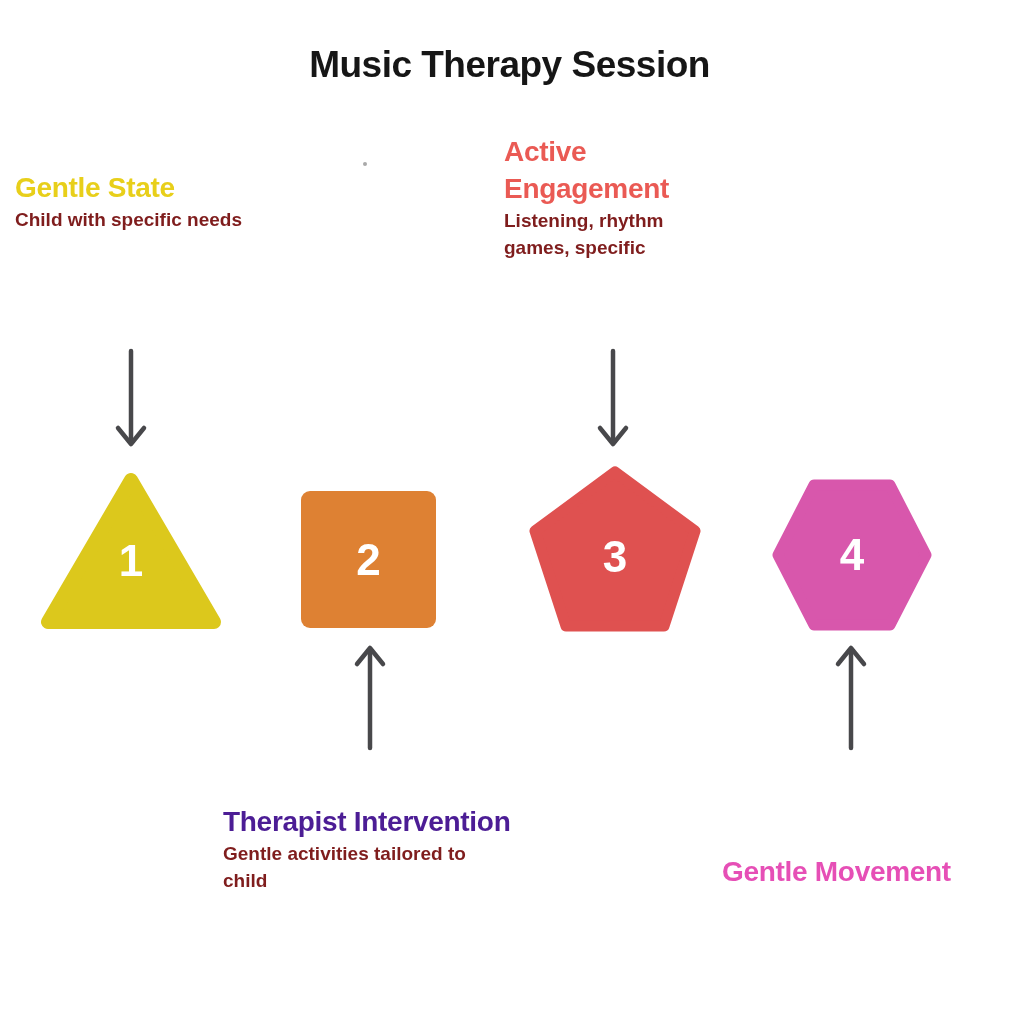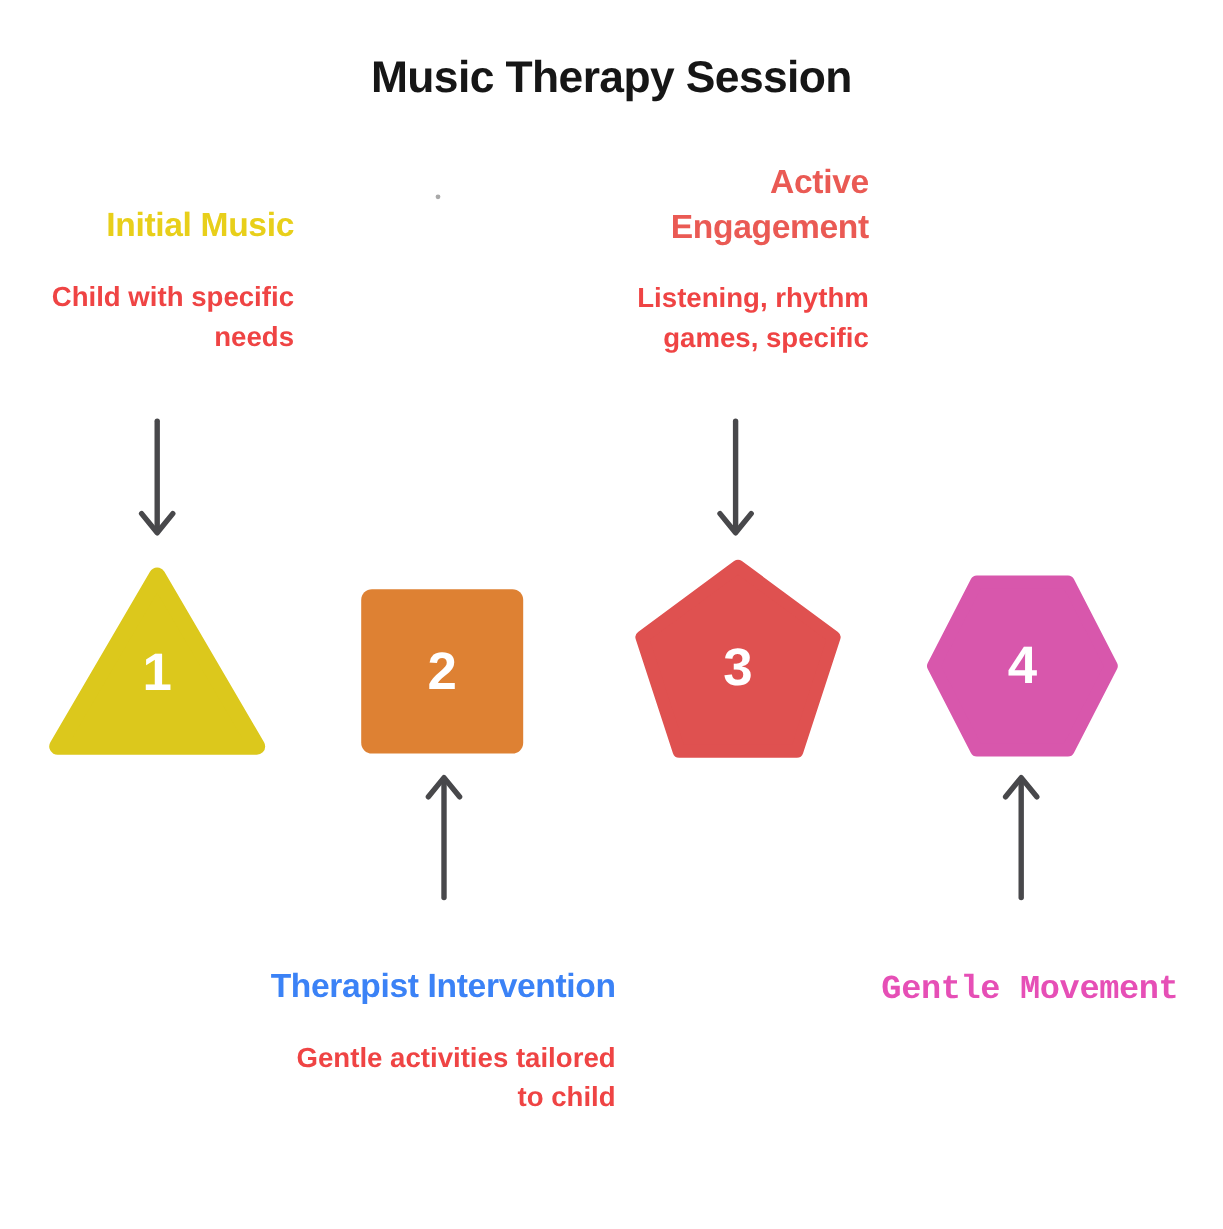--- a/index.html
+++ b/index.html
@@ -9,38 +9,37 @@
     background:#ffffff;
     font-family:"Liberation Sans","DejaVu Sans",sans-serif;
     overflow:hidden;
   }
   .title{
     position:absolute;left:0;top:44px;width:1019px;
     text-align:center;
     font-size:37px;font-weight:700;letter-spacing:-0.5px;
     color:#161616;
   }
-  .label-group{position:absolute;text-align:right;}
+  .label-group{position:absolute;text-align:left;}
   .label-heading{
     font-size:28px;font-weight:700;line-height:1.32;letter-spacing:-0.3px;
   }
   .label-desc{
-    margin-top:24px;
-    font-size:23px;font-weight:700;line-height:1.42;
-    color:#ef4444;
+    font-size:19px;font-weight:700;line-height:1.42;
+    color:#7f1d1d;
   }
   .hl-yellow{color:#e8cf1a;}
-  .hl-orange{color:#3b82f6;}
+  .hl-orange{color:#4c1d95;}
   .hl-red{color:#ea5a54;}
   .hl-pink{color:#e64fb6;}
 
   .group-initial{left:15px;top:170px;width:230px;}
   .group-active{left:504px;top:134px;width:220px;}
   .group-therapist{left:223px;top:804px;width:290px;}
-  .group-gentle{left:722px;top:808px;width:260px;font-family:Liberation Mono, monospace;}
+  .group-gentle{left:722px;top:854px;width:260px;}
 
   .arrow{position:absolute;}
   .arrow-down-1{left:111px;top:348px;}
   .arrow-down-2{left:593px;top:348px;}
   .arrow-up-1{left:350px;top:642px;}
   .arrow-up-2{left:831px;top:642px;}
 
   .shape-box{
     position:absolute;
     display:flex;align-items:center;justify-content:center;
@@ -67,21 +66,21 @@
 </head>
 <body>
 
 <div id="canvas">
 
   <div class="title">Music Therapy Session</div>
 
   <div class="stray-dot"></div>
 
   <div class="label-group group-initial">
-    <div class="label-heading hl-yellow">Initial Music</div>
+    <div class="label-heading hl-yellow">Gentle State</div>
     <div class="label-desc">Child with specific needs</div>
   </div>
 
   <div class="label-group group-active">
     <div class="label-heading hl-red">Active Engagement</div>
     <div class="label-desc">Listening, rhythm games, specific</div>
   </div>
 
   <svg class="arrow arrow-down-1" width="40" height="106" viewBox="0 0 40 106">
     <g fill="none" stroke-width="4.5" stroke-linecap="round" stroke-linejoin="round" stroke="#48484b">

